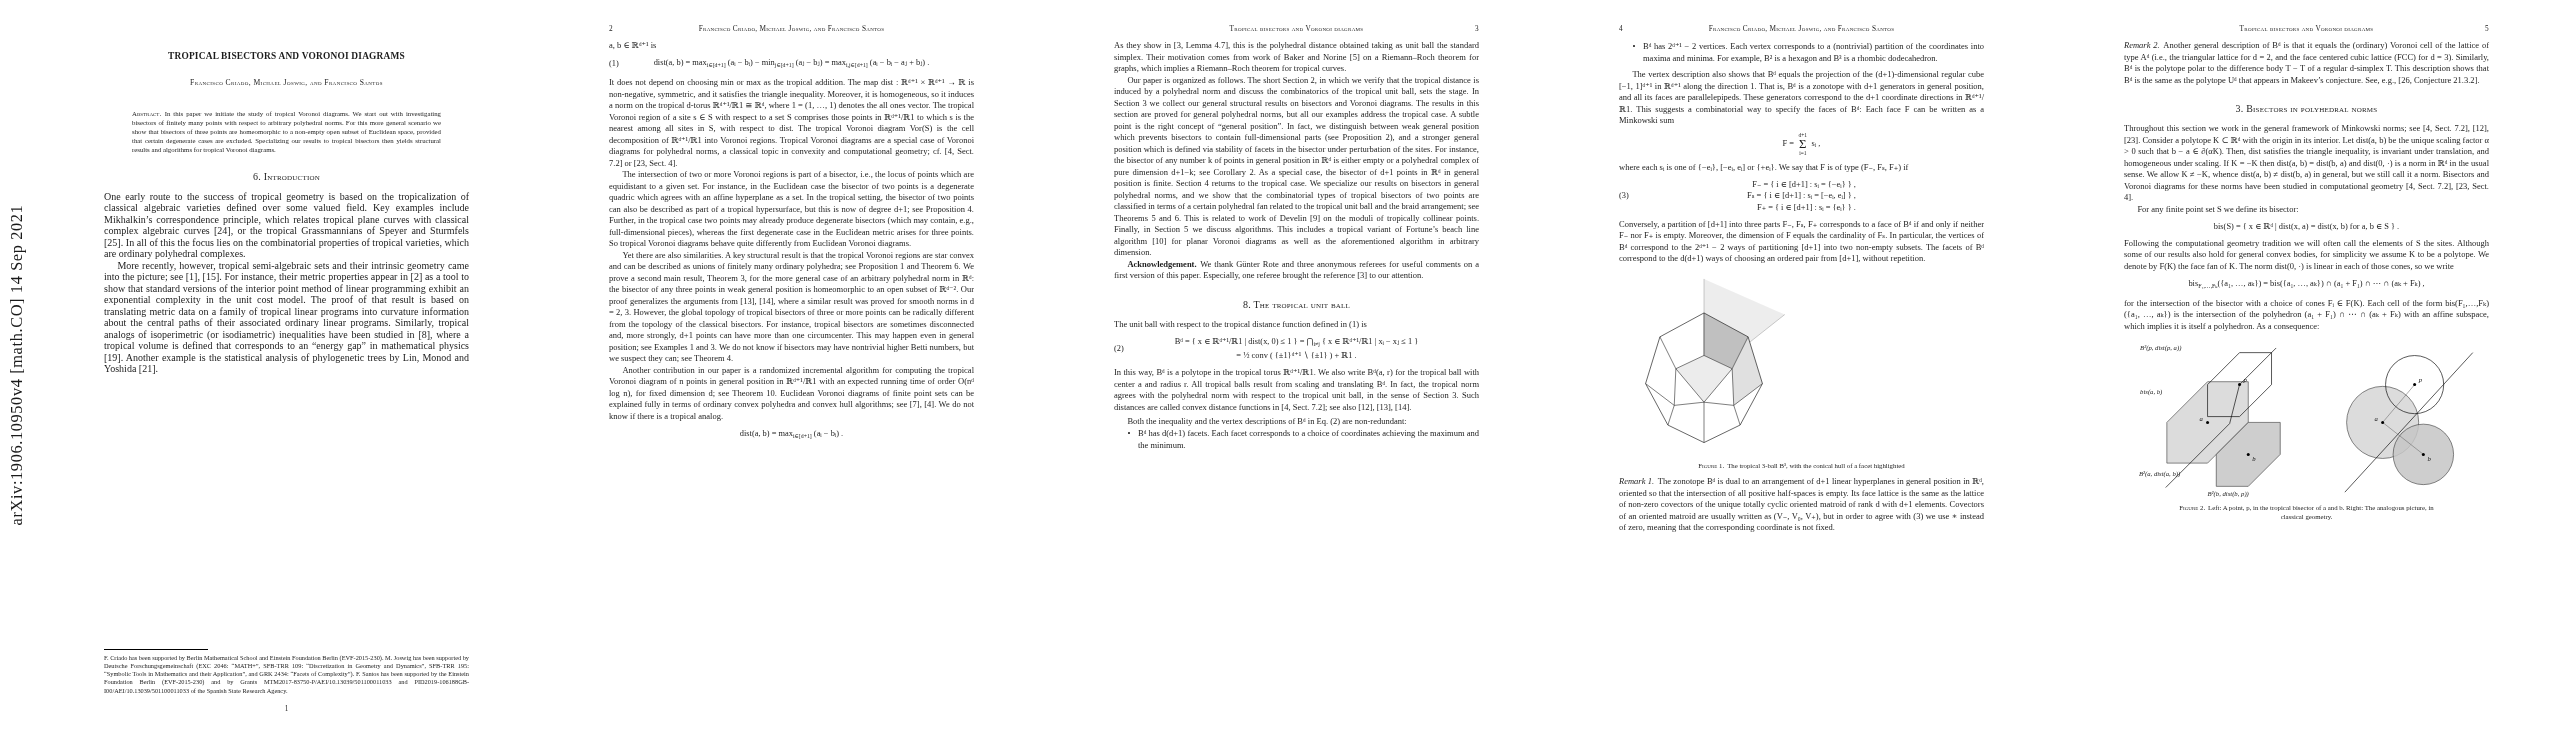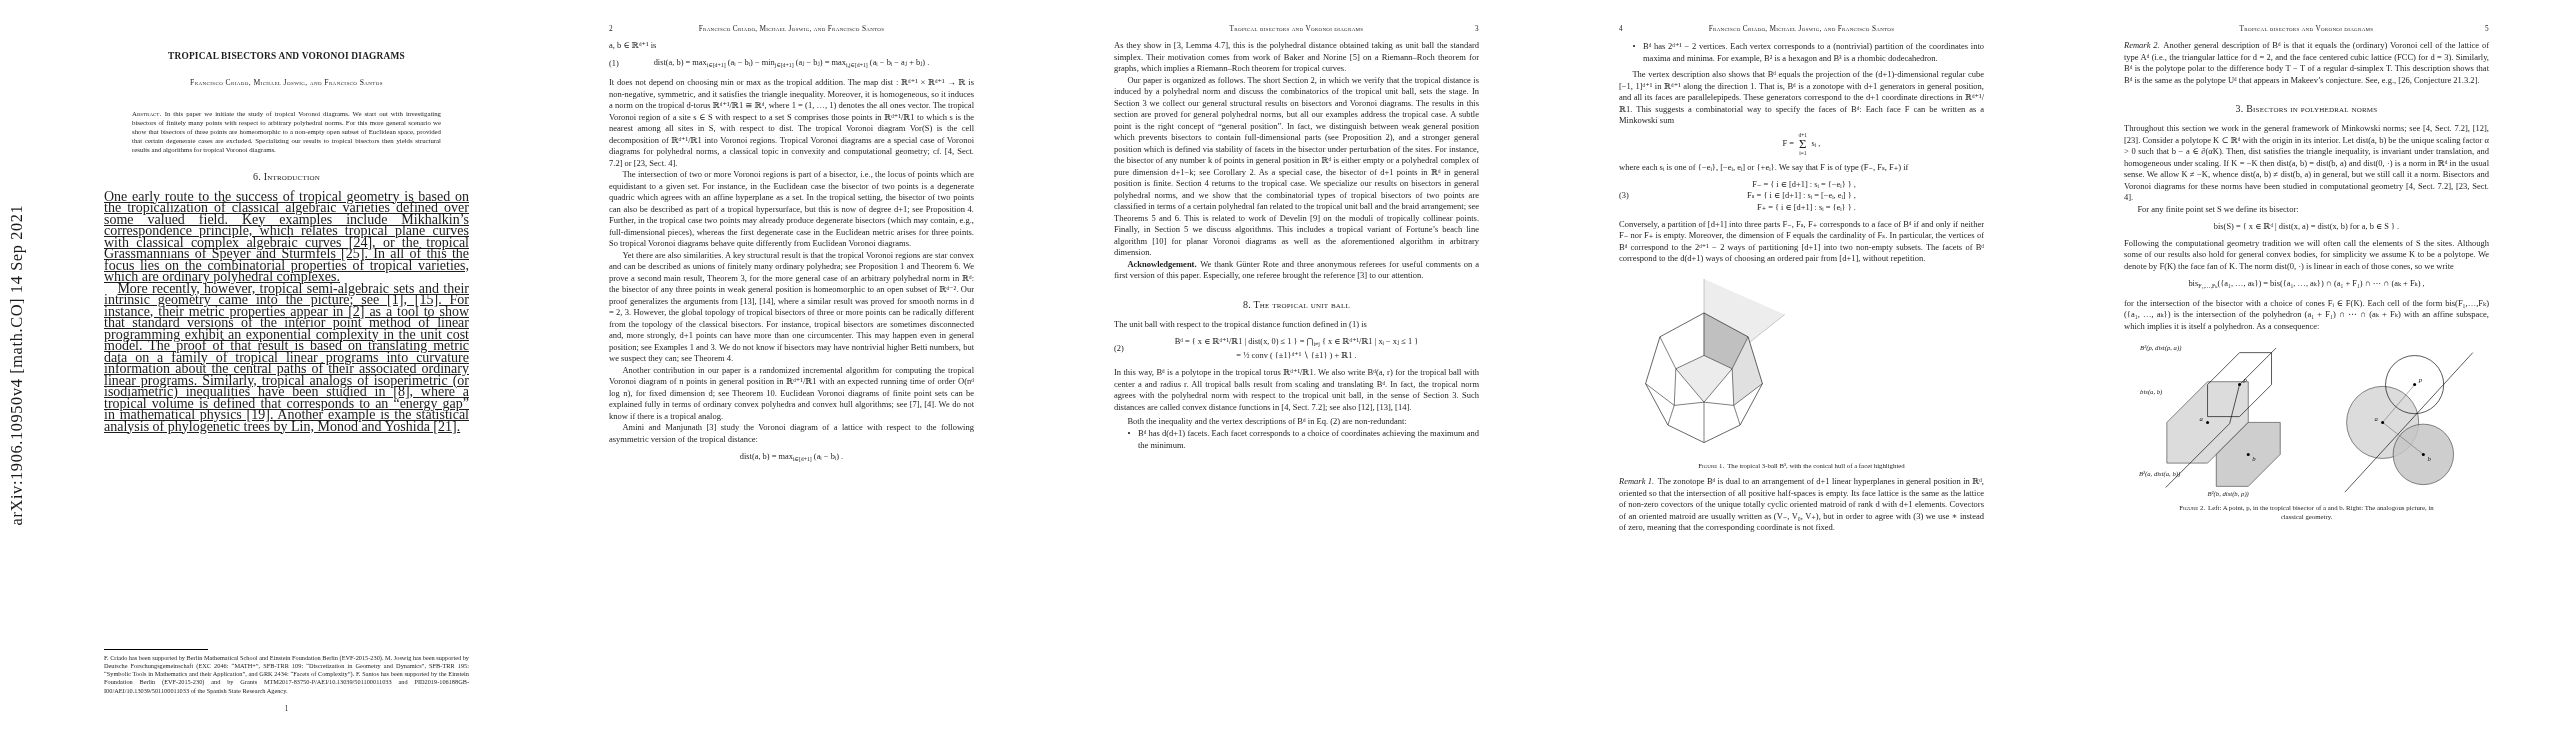--- a/index.html
+++ b/index.html
@@ -34,21 +34,21 @@
   p.body { margin: 0; text-indent: 13.4px; }
   p.noindent { margin: 0; text-indent: 0; }
   .lead { font-style: italic; margin-right: 3.6px; }
   .lead-bold { font-weight: bold; margin-right: 3.6px; }
   .sc { font-variant: small-caps; }
   
   .title { margin-top: 51px; text-align: center; font-weight: bold; font-size: 9.4px; letter-spacing: 0.2px; }
   .authors { margin-top: 17px; text-align: center; font-variant: small-caps; font-size: 7.6px; letter-spacing: 0.4px; }
   .abstract { width: 309px; margin: 22px auto 0; font-size: 6.8px; line-height: 9px; text-align: justify; }
   .sec-heading { margin: 17px 0 8.5px; text-align: center; font-variant: small-caps; font-size: 10px; letter-spacing: 0.2px; }
-  .p1col { width: 365px; margin: 0 auto; font-size: 14px; line-height: 11.5px; text-align: justify; text-decoration: underline; }
+  .p1col { width: 365px; margin: 0 auto; font-size: 10px; line-height: 11.5px; text-align: justify; }
   .footnote { position: absolute; left: 70px; right: 70px; bottom: 34px; font-size: 6.3px; line-height: 8.3px; text-align: justify; }
   .fnrule { width: 104px; border-top: 0.6px solid #000; margin-bottom: 3.6px; }
   .pageno { position: absolute; bottom: 16px; left: 0; right: 0; text-align: center; font-size: 7.3px; }
   
   .display { position: relative; margin: 5.5px 0; text-align: center; font-size: 8.4px; line-height: 11.5px; }
   .eqtag { position: absolute; left: 0; top: 50%; transform: translateY(-50%); }
   .msub { font-size: 5.8px; vertical-align: -2.4px; }
   .align-block { display: inline-block; text-align: right; }
   .sigma-wrap { display: inline-flex; flex-direction: column; align-items: center; vertical-align: middle; line-height: 1; margin: 0 2.4px; }
   .sigma-top, .sigma-bot { font-size: 5.5px; line-height: 6px; }
@@ -102,21 +102,20 @@
     <div class="col">
       <p class="noindent">a, b ∈ ℝᵈ⁺¹ is</p>
       <div class="display">
         <span class="eqtag">(1)</span>
         <span>dist(a, b)  =  max</span><span class="msub">i∈[d+1]</span><span> (aᵢ − bᵢ)  −  min</span><span class="msub">j∈[d+1]</span><span> (aⱼ − bⱼ)  =  max</span><span class="msub">i,j∈[d+1]</span><span> (aᵢ − bᵢ − aⱼ + bⱼ) .</span>
       </div>
       <p class="noindent">It does not depend on choosing min or max as the tropical addition. The map dist : ℝᵈ⁺¹ × ℝᵈ⁺¹ → ℝ is non-negative, symmetric, and it satisfies the triangle inequality. Moreover, it is homogeneous, so it induces a norm on the tropical d-torus ℝᵈ⁺¹/ℝ1 ≅ ℝᵈ, where 1 = (1, …, 1) denotes the all ones vector. The tropical Voronoi region of a site s ∈ S with respect to a set S comprises those points in ℝᵈ⁺¹/ℝ1 to which s is the nearest among all sites in S, with respect to dist. The tropical Voronoi diagram Vor(S) is the cell decomposition of ℝᵈ⁺¹/ℝ1 into Voronoi regions. Tropical Voronoi diagrams are a special case of Voronoi diagrams for polyhedral norms, a classical topic in convexity and computational geometry; cf. [4, Sect. 7.2] or [23, Sect. 4].</p>
       <p class="body">The intersection of two or more Voronoi regions is part of a bisector, i.e., the locus of points which are equidistant to a given set. For instance, in the Euclidean case the bisector of two points is a degenerate quadric which agrees with an affine hyperplane as a set. In the tropical setting, the bisector of two points can also be described as part of a tropical hypersurface, but this is now of degree d+1; see Proposition 4. Further, in the tropical case two points may already produce degenerate bisectors (which may contain, e.g., full-dimensional pieces), whereas the first degenerate case in the Euclidean metric arises for three points. So tropical Voronoi diagrams behave quite differently from Euclidean Voronoi diagrams.</p>
       <p class="body">Yet there are also similarities. A key structural result is that the tropical Voronoi regions are star convex and can be described as unions of finitely many ordinary polyhedra; see Proposition 1 and Theorem 6. We prove a second main result, Theorem 3, for the more general case of an arbitrary polyhedral norm in ℝᵈ: the bisector of any three points in weak general position is homeomorphic to an open subset of ℝᵈ⁻². Our proof generalizes the arguments from [13], [14], where a similar result was proved for smooth norms in d = 2, 3. However, the global topology of tropical bisectors of three or more points can be radically different from the topology of the classical bisectors. For instance, tropical bisectors are sometimes disconnected and, more strongly, d+1 points can have more than one circumcenter. This may happen even in general position; see Examples 1 and 3. We do not know if bisectors may have nontrivial higher Betti numbers, but we suspect they can; see Theorem 4.</p>
       <p class="body">Another contribution in our paper is a randomized incremental algorithm for computing the tropical Voronoi diagram of n points in general position in ℝᵈ⁺¹/ℝ1 with an expected running time of order O(nᵈ log n), for fixed dimension d; see Theorem 10. Euclidean Voronoi diagrams of finite point sets can be explained fully in terms of ordinary convex polyhedra and convex hull algorithms; see [7], [4]. We do not know if there is a tropical analog.</p>
-      <p class="body">Amini and Manjunath [3] study the Voronoi diagram of a lattice with respect to the following asymmetric version of the tropical distance:</p>
       <div class="display">
         <span>dist(a, b)  =  max</span><span class="msub">i∈[d+1]</span><span> (aᵢ − bᵢ) .</span>
       </div>
     </div>
   </div>
 
   <div class="page">
     <div class="runhead">
       <span>Tropical bisectors and Voronoi diagrams</span>
       <span class="pn-right">3</span>

